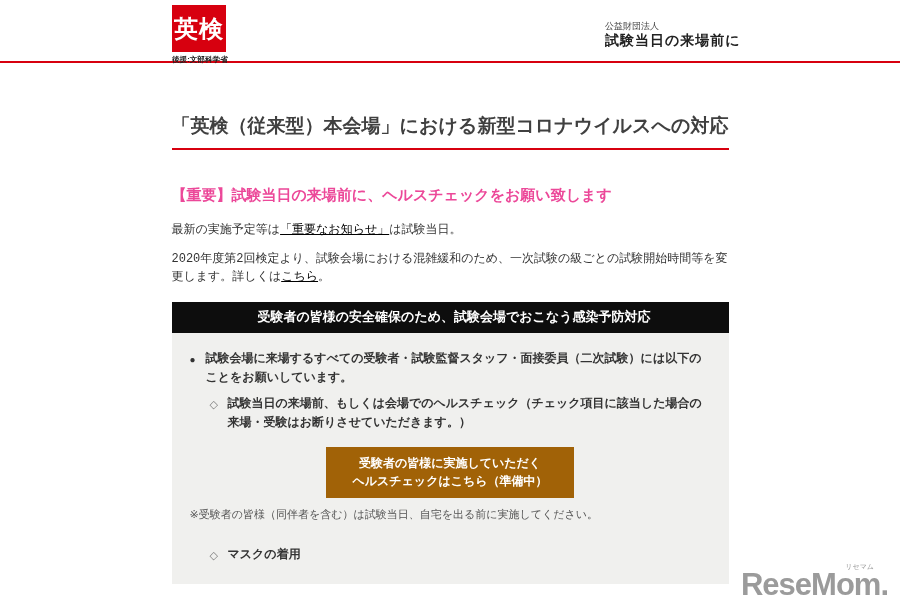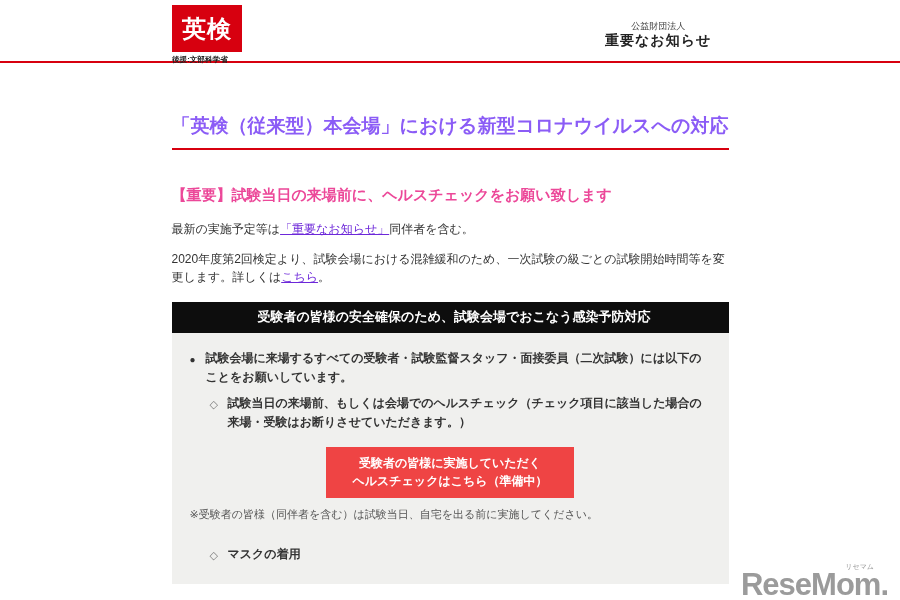--- a/index.html
+++ b/index.html
@@ -14,60 +14,60 @@
 
   
   .site-header {
     position: relative;
     height: 63px;
     background: #ffffff;
     border-bottom: 2px solid #d7000f;
   }
   .logo-block { position: absolute; left: 172px; top: 5px; width: 60px; }
   .eiken-logo {
-    width: 70px; height: 47px;
+    width: 54px; height: 47px;
     background: #d7000f;
     color: #ffffff;
     font-weight: bold;
     font-size: 24px;
     display: flex; align-items: center; justify-content: center;
     letter-spacing: 1px;
   }
   .logo-caption {
     font-size: 8px; color: #222; margin-top: 2px; white-space: nowrap;
     transform: scale(0.95); transform-origin: left top; font-weight: bold;
   }
   .org-block { position: absolute; left: 605px; top: 21px; line-height: 1.25; }
-  .org-small { font-size: 9px; color: #444; text-align: center; }
+  .org-small { font-size: 9px; color: #444; }
   .org-name { font-size: 14px; font-weight: bold; color: #222; letter-spacing: 1px; }
 
   
   .content { width: 557px; margin: 0 auto; }
 
   .page-title {
     margin-top: 50px;
     font-size: 19px;
     font-weight: bold;
-    color: #8b5cf6;
+    color: #404040;
     text-align: center;
     white-space: nowrap;
     padding-bottom: 9px;
     border-bottom: 2px solid #d7000f;
   }
 
   .important-heading {
     margin-top: 36px;
     font-size: 15px;
     font-weight: bold;
     color: #ec4899;
   }
 
   .para { margin-top: 16px; font-size: 12px; line-height: 1.45; color: #333; }
-  .para + .para { margin-top: 13px; }
-  a.text-link { color: #6d28d9; text-decoration: underline; cursor: pointer; }
+  .para + .para { margin-top: 13px; font-family: Liberation Mono, monospace; }
+  a.text-link { color: #000000; text-decoration: underline; cursor: pointer; }
 
   
   .section-banner {
     margin-top: 16px;
     background: #0d0d0d;
     color: #ffffff;
     font-size: 13px;
     font-weight: bold;
     text-align: center;
     padding: 6px 0 7px 8px;
@@ -81,21 +81,21 @@
   .li-row { display: flex; margin-top: 8px; line-height: 1.55; }
   .li-row:first-child { margin-top: 0; }
   .li-bullet { width: 16px; flex: 0 0 16px; color: #333; font-size: 10px; padding-top: 2px; }
   .li-diamond { width: 18px; flex: 0 0 18px; margin-left: 20px; color: #777; font-size: 11px; padding-top: 1px; }
   .li-text { flex: 1; }
   .bold { font-weight: bold; font-family: Liberation Mono, monospace; }
 
   .check-button {
     display: block;
     margin: 14px auto 9px auto;
-    background: #ef4444;
+    background: #a16207;
     border: none;
     color: #ffffff;
     font-family: inherit;
     font-weight: bold;
     font-size: 12px;
     line-height: 1.55;
     text-align: center;
     padding: 7px 26px;
     cursor: pointer;
   }
@@ -131,31 +131,31 @@
 </head>
 <body>
 
 <header class="site-header">
   <div class="logo-block">
     <div class="eiken-logo">英検</div>
     <div class="logo-caption">後援:文部科学省</div>
   </div>
   <div class="org-block">
     <div class="org-small">公益財団法人</div>
-    <div class="org-name">重要なお知らせ</div>
+    <div class="org-name">試験当日の来場前に</div>
   </div>
 </header>
 
 <main class="content">
 
   <h1 class="page-title">「英検（従来型）本会場」における新型コロナウイルスへの対応</h1>
 
   <h2 class="important-heading">【重要】試験当日の来場前に、ヘルスチェックをお願い致します</h2>
 
-  <p class="para"><span>最新の実施予定等は</span><a class="text-link">「重要なお知らせ」</a><span>同伴者を含む。</span></p>
+  <p class="para"><span>最新の実施予定等は</span><a class="text-link">「重要なお知らせ」</a><span>は試験当日。</span></p>
 
   <p class="para"><span>2020年度第2回検定より、試験会場における混雑緩和のため、一次試験の級ごとの試験開始時間等を変更します。詳しくは</span><a class="text-link">こちら</a><span>。</span><br>
   </p>
 
   <div class="section-banner">受験者の皆様の安全確保のため、試験会場でおこなう感染予防対応</div>
 
   <div class="gray-box">
 
     <div class="li-row">
       <span class="li-bullet">●</span>

